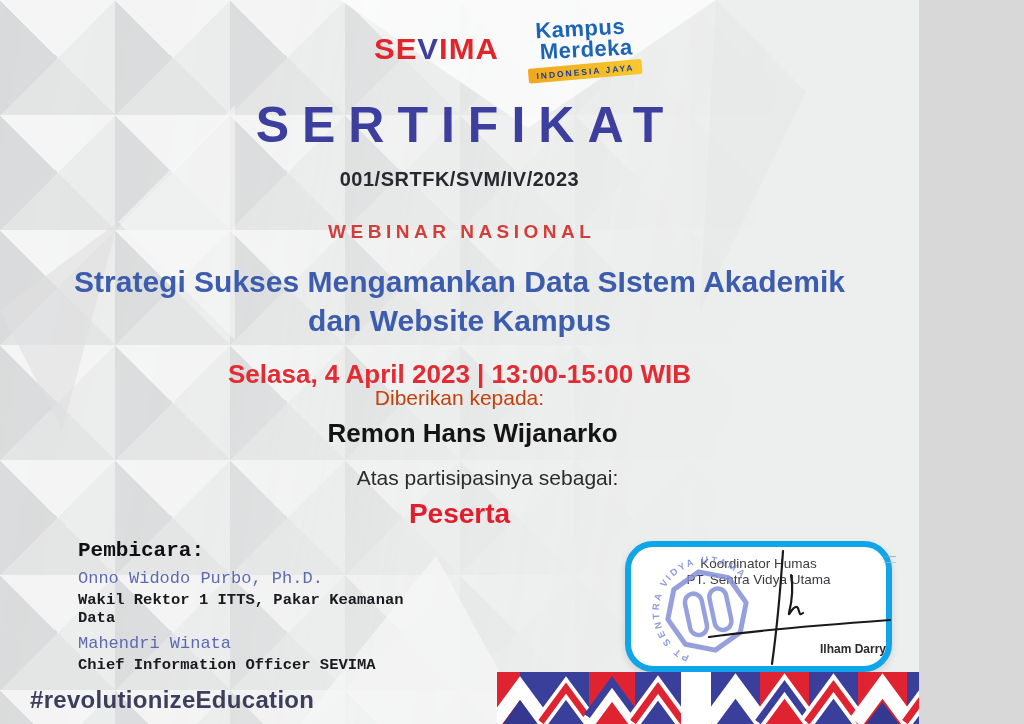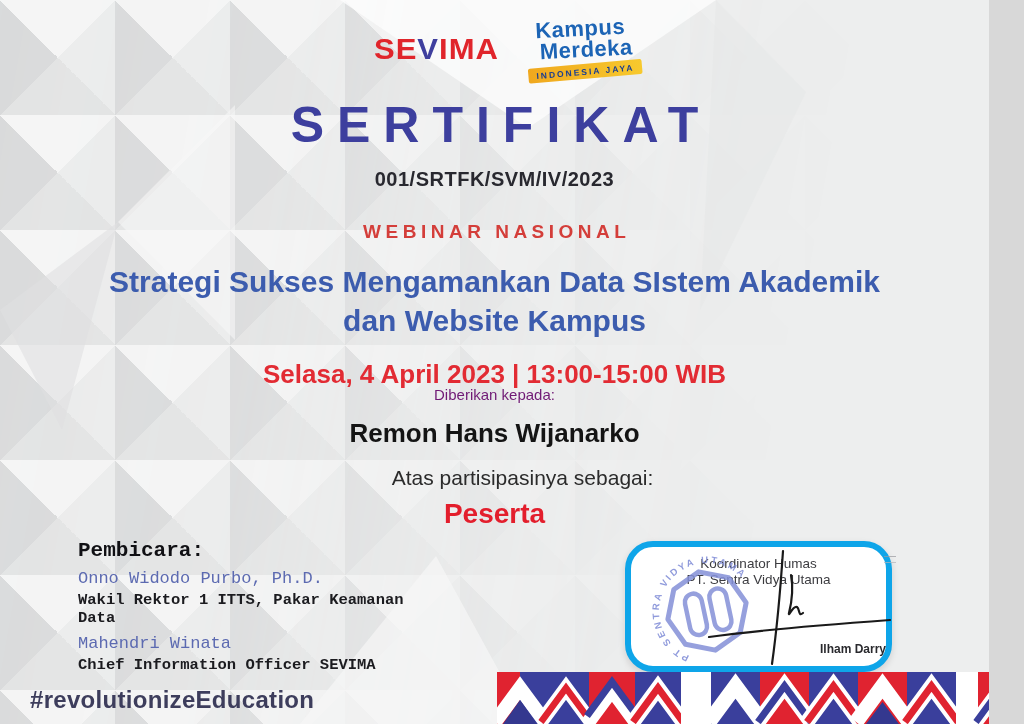--- a/index.html
+++ b/index.html
@@ -1,17 +1,17 @@
 <!DOCTYPE html>
 <html><head>
 <meta charset="utf-8">
 <style>
   html,body{margin:0;padding:0;}
   body{font-family:"Liberation Sans",sans-serif;background:#d8d8d8;}
-  .cert{position:relative;width:989px;height:724px;background:#edeeee;overflow:hidden;}
+  .cert{position:relative;width:919px;height:724px;background:#edeeee;overflow:hidden;}
 
   
   .poly-tiles{
     position:absolute;inset:0;
     background:conic-gradient(from 45deg,#ebecec 0deg 90deg,#e2e3e3 90deg 180deg,#d8d9da 180deg 270deg,#f5f5f5 270deg 360deg);
     background-size:115px 115px;
     -webkit-mask-image:linear-gradient(100deg,rgba(0,0,0,.95) 0%,rgba(0,0,0,.8) 28%,rgba(0,0,0,.3) 50%,rgba(0,0,0,.06) 66%,rgba(0,0,0,0) 80%);
     mask-image:linear-gradient(100deg,rgba(0,0,0,.95) 0%,rgba(0,0,0,.8) 28%,rgba(0,0,0,.3) 50%,rgba(0,0,0,.06) 66%,rgba(0,0,0,0) 80%);
   }
   .facets{position:absolute;inset:0;pointer-events:none;}
@@ -27,22 +27,22 @@
   .km-line2{margin-left:10px;}
   .km-banner{display:inline-block;margin-top:2px;margin-left:6px;transform:rotate(-2deg);
     background:linear-gradient(90deg,#f0a81e,#f7c92e);color:#1d3f8f;font-size:8.5px;font-weight:800;
     letter-spacing:2px;padding:2.5px 8px;border-radius:2px;}
 
   .title{top:96px;font-size:50px;font-weight:800;color:#3d3f9e;letter-spacing:13px;text-indent:13px;}
   .cert-no{top:168px;font-size:20px;font-weight:700;color:#28282f;letter-spacing:.5px;}
   .event-type{top:221px;font-size:19px;font-weight:800;color:#d43e3a;letter-spacing:4.5px;text-indent:4.5px;}
   .event-title{top:262px;font-size:30px;line-height:39px;font-weight:800;color:#3c5cae;}
   .datetime{top:359px;font-size:26px;font-weight:800;color:#e22b33;}
-  .given{top:386px;font-size:15px;font-weight:400;color:#701a75;}
-  .recipient{top:418px;font-size:26px;font-weight:800;color:#141414;}
+  .given{top:386px;font-size:21px;font-weight:400;color:#c2410c;}
+  .recipient{top:418px;font-size:26px;font-weight:800;color:#141414;padding-left:13px;}
   .part-label{top:466px;font-size:21px;font-weight:400;color:#2b2b2b;padding-left:28px;}
   .role{top:498px;font-size:28px;font-weight:900;color:#e31e2c;}
 
   
   .speakers{left:78px;top:539px;width:360px;font-family:Liberation Mono, monospace;}
   .sp-head{font-size:21px;font-weight:800;color:#101014;margin:0 0 6px 0;}
   .sp-name{font-size:17px;color:#5c6ab1;margin-top:7px;}
   .sp-title{font-size:15.5px;font-weight:800;color:#1b1b1f;margin-top:3px;}
 
   

